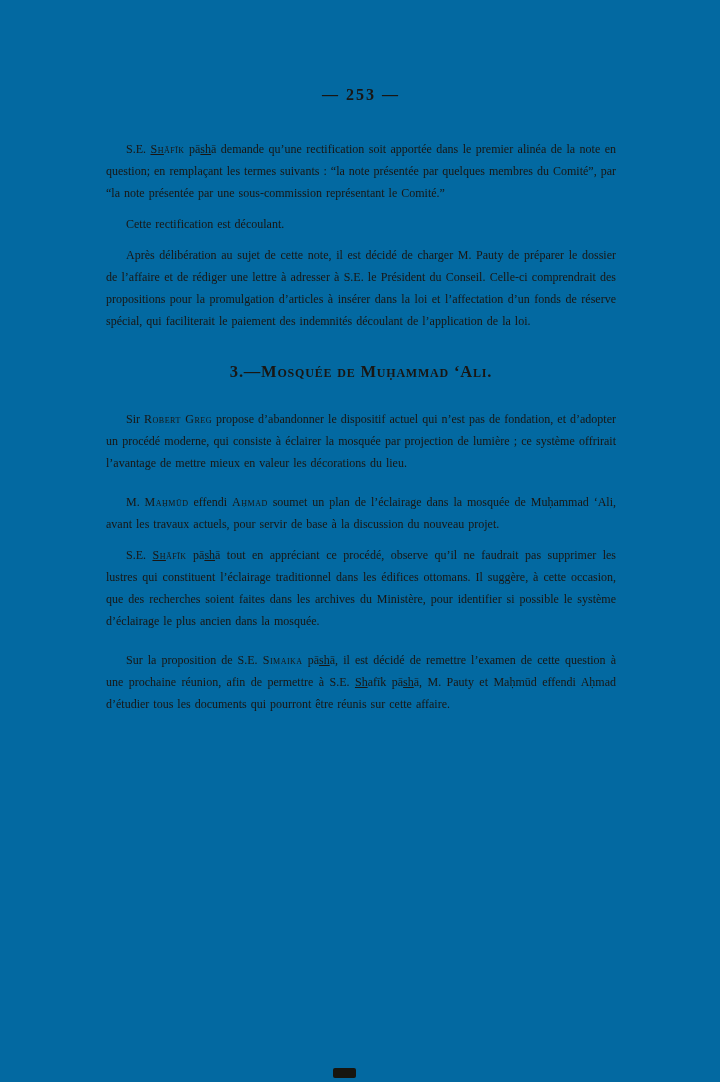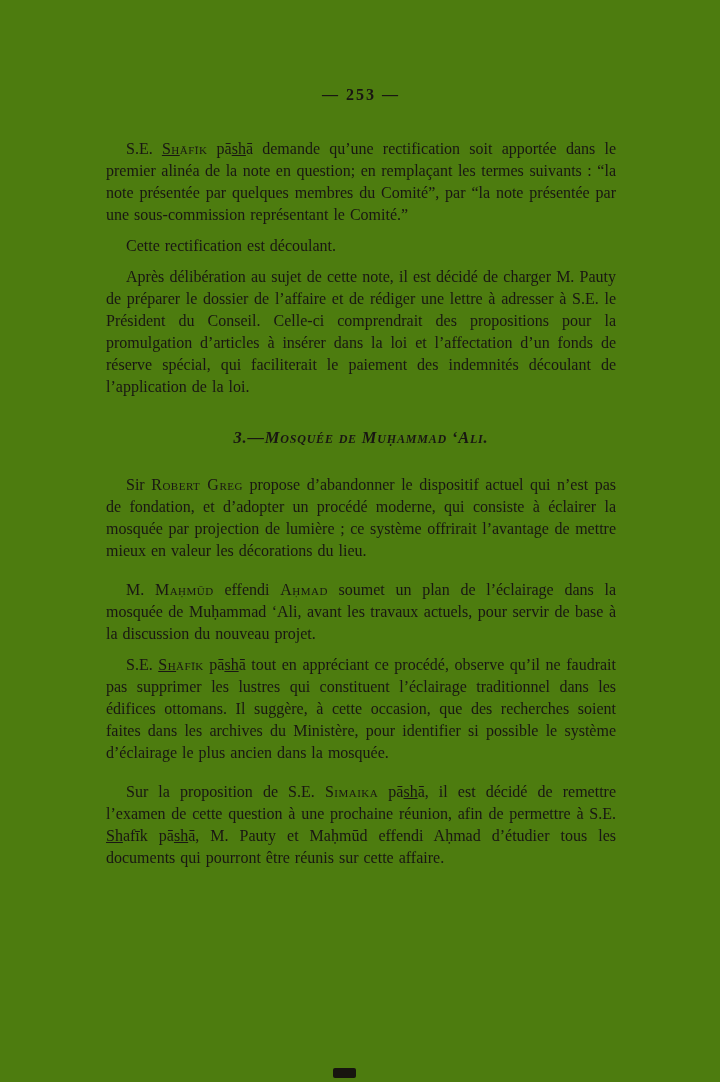--- a/index.html
+++ b/index.html
@@ -5,52 +5,51 @@
   html, body {
     margin: 0;
     padding: 0;
     background: #e8e6e0;
   }
   .page {
     position: relative;
     width: 720px;
     height: 1082px;
     margin: 0 auto;
-    background: #4d7c0f;
+    background: #0369a1;
     box-sizing: border-box;
     padding: 86px 104px 0 106px;
     font-family: "Liberation Serif", "DejaVu Serif", serif;
     color: #191613;
     overflow: hidden;
   }
   .page-number {
     text-align: center;
     font-weight: bold;
     font-size: 16px;
     letter-spacing: 2px;
     margin: 0 0 34px 0;
   }
   .para {
-    font-size: 16px;
+    font-size: 12px;
     line-height: 22px;
     text-align: justify;
     text-indent: 20px;
     margin: 0 0 9px 0;
     word-spacing: 1px;
   }
   .para.after-gap { }
   .para.mid-gap   { margin-bottom: 17px; }
   .section-heading {
     font-size: 16.5px;
     font-weight: bold;
     font-variant: small-caps;
     text-align: center;
     letter-spacing: 0.8px;
     margin: 30px 0 26px 0;
-    font-style: italic;
   }
   .sc {
     font-variant: small-caps;
     letter-spacing: 0.5px;
   }
   .u {
     text-decoration: underline;
   }
   .sc.u, .u.sc {
     font-variant: small-caps;

